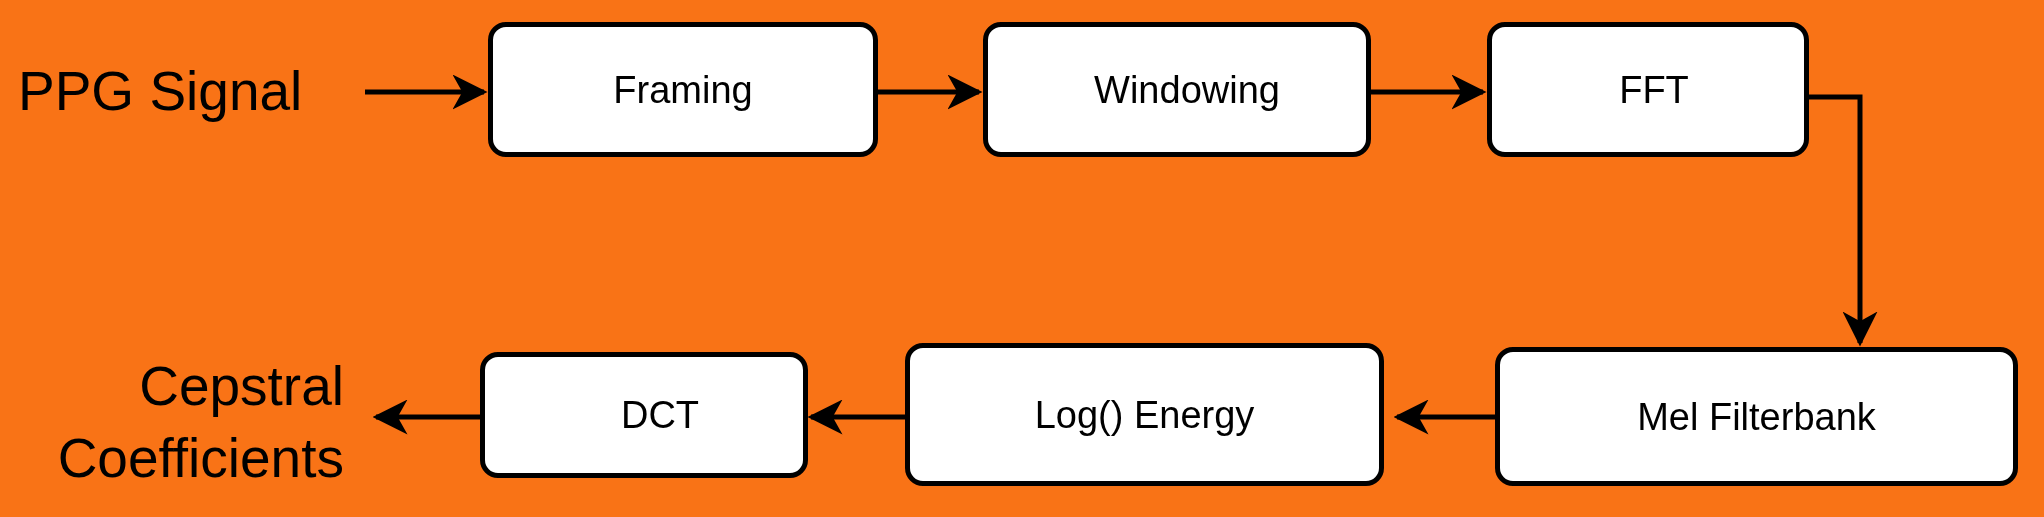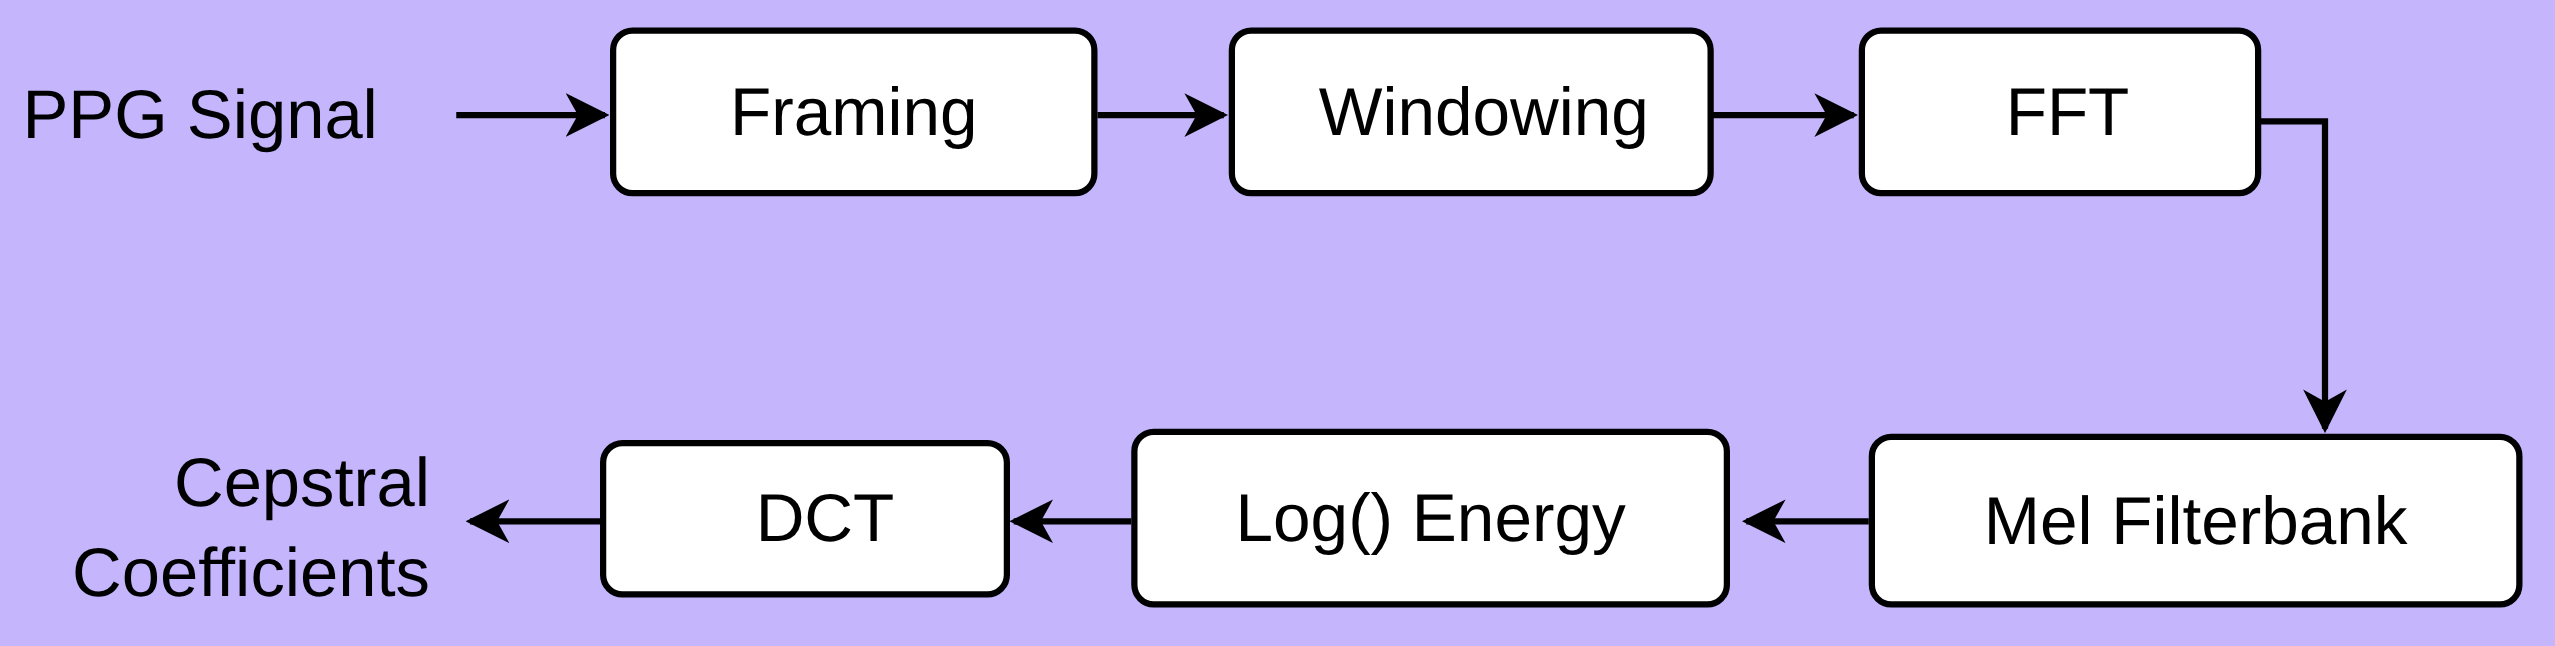--- a/index.html
+++ b/index.html
@@ -4,37 +4,37 @@
 <style>
   html, body {
     margin: 0;
     padding: 0;
     background: #ffffff;
   }
   #canvas {
     position: relative;
     width: 2044px;
     height: 517px;
-    background: #c4b5fd;
+    background: #f97316;
     font-family: "Liberation Sans", sans-serif;
     color: #000000;
     overflow: hidden;
   }
   .node {
     position: absolute;
     box-sizing: border-box;
     border: 5px solid #000000;
     border-radius: 18px;
     background: #ffffff;
     display: flex;
     align-items: center;
     justify-content: center;
   }
   .node-label {
-    font-size: 54px;
+    font-size: 38px;
     line-height: 1;
     color: #000000;
     white-space: nowrap;
   }
   .io-label {
     position: absolute;
     font-size: 55px;
     line-height: 1;
     color: #000000;
     white-space: nowrap;

